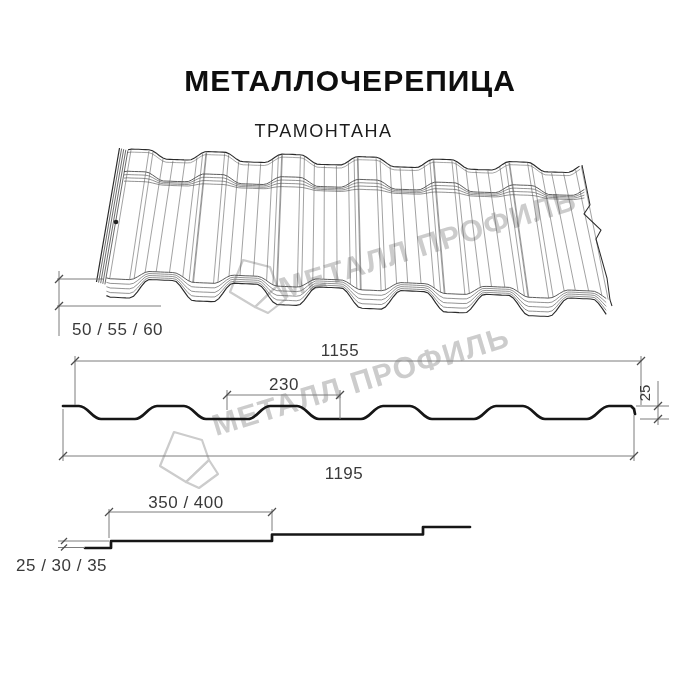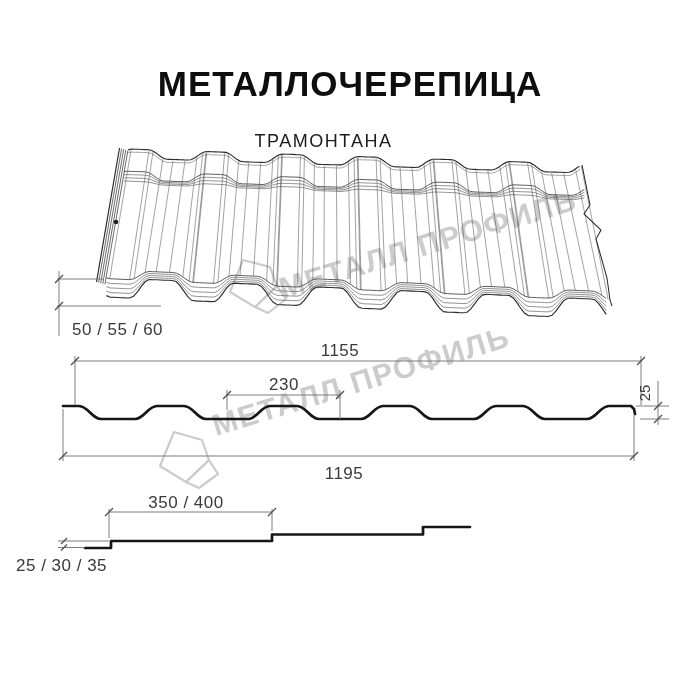--- a/index.html
+++ b/index.html
@@ -1,20 +1,20 @@
 <!DOCTYPE html>
 <html><head>
 <meta charset="utf-8">
 <style>
   html,body{margin:0;padding:0;background:#fff;}
   .canvas{position:relative;width:700px;height:700px;background:#fff;overflow:hidden;
           font-family:"Liberation Sans",sans-serif;}
   .title{position:absolute;top:64px;left:0;width:700px;text-align:center;
-         font-size:35px;font-weight:700;letter-spacing:1px;color:#0e0e0e;}
-  .subtitle{position:absolute;top:131px;left:0;width:647px;text-align:center;
+         font-size:30px;font-weight:700;letter-spacing:1px;color:#0e0e0e;}
+  .subtitle{position:absolute;top:121px;left:0;width:647px;text-align:center;
          font-size:18px;font-weight:400;letter-spacing:1.5px;color:#1c1c1c;}
   svg{position:absolute;top:0;left:0;}
   .thick{fill:none;stroke:#161616;stroke-width:2.7;stroke-linejoin:round;stroke-linecap:round;}
   .dimline{stroke:#7d7d7d;stroke-width:1;fill:none;}
   .tick{stroke:#4d4d4d;stroke-width:1.2;}
   .dimtext{font-family:"Liberation Sans",sans-serif;font-size:17px;fill:#3a3a3a;letter-spacing:.5px;}
   .dimtext-s{font-family:"Liberation Sans",sans-serif;font-size:15px;fill:#3a3a3a;}
   .wm{font-family:"Liberation Sans",sans-serif;font-weight:700;font-size:30px;
       fill:#cccccc;letter-spacing:1.5px;}
   .wmstroke{fill:none;stroke:#cccccc;stroke-width:2.2;stroke-linejoin:round;}

